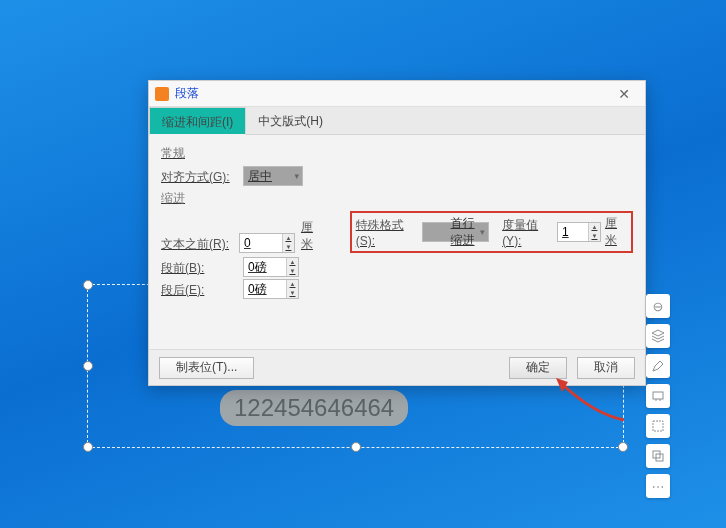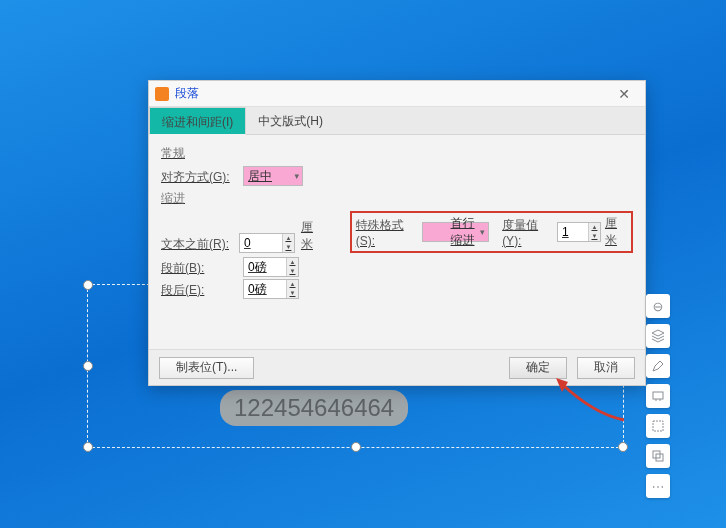--- a/index.html
+++ b/index.html
@@ -97,21 +97,21 @@
     }
     .row {
       display: flex; align-items: flex-end;
       margin: 4px 0;
       gap: 6px;
     }
     .field-label { width: 76px; color: #555; font-size: 12px; }
     .combo, .spinner-input, .text-input {
       height: 20px;
       border: 1px solid #bbb;
-      background: #f9a8d4;
+      background: #a3a3a3;
       font-size: 12px;
       padding: 0 4px;
       display: inline-flex; align-items: center;
     }
     .combo { width: 60px; position: relative; }
     .combo::after {
       content: "▾"; position: absolute; right: 3px; font-size: 9px; color: #666;
     }
     .spinner {
       display: inline-flex;

